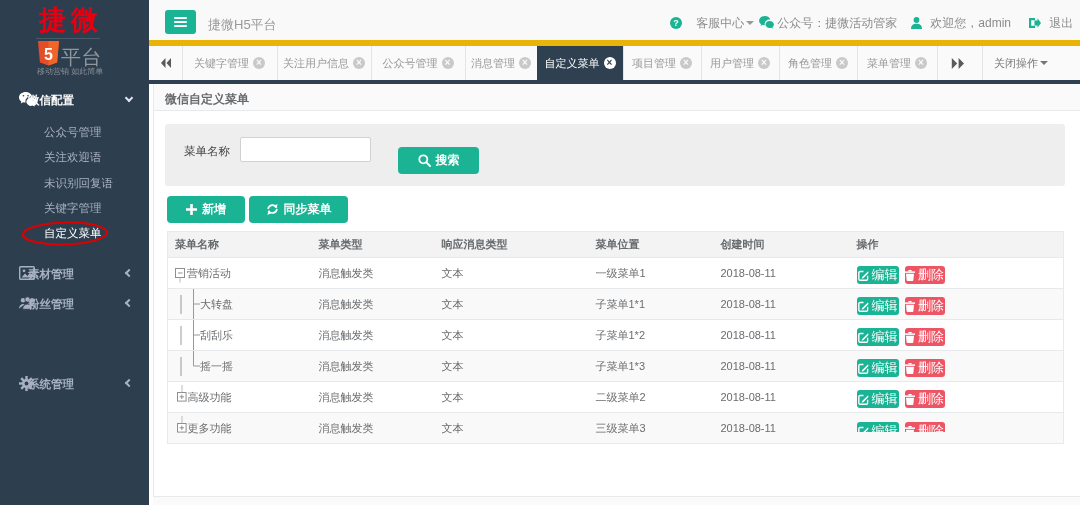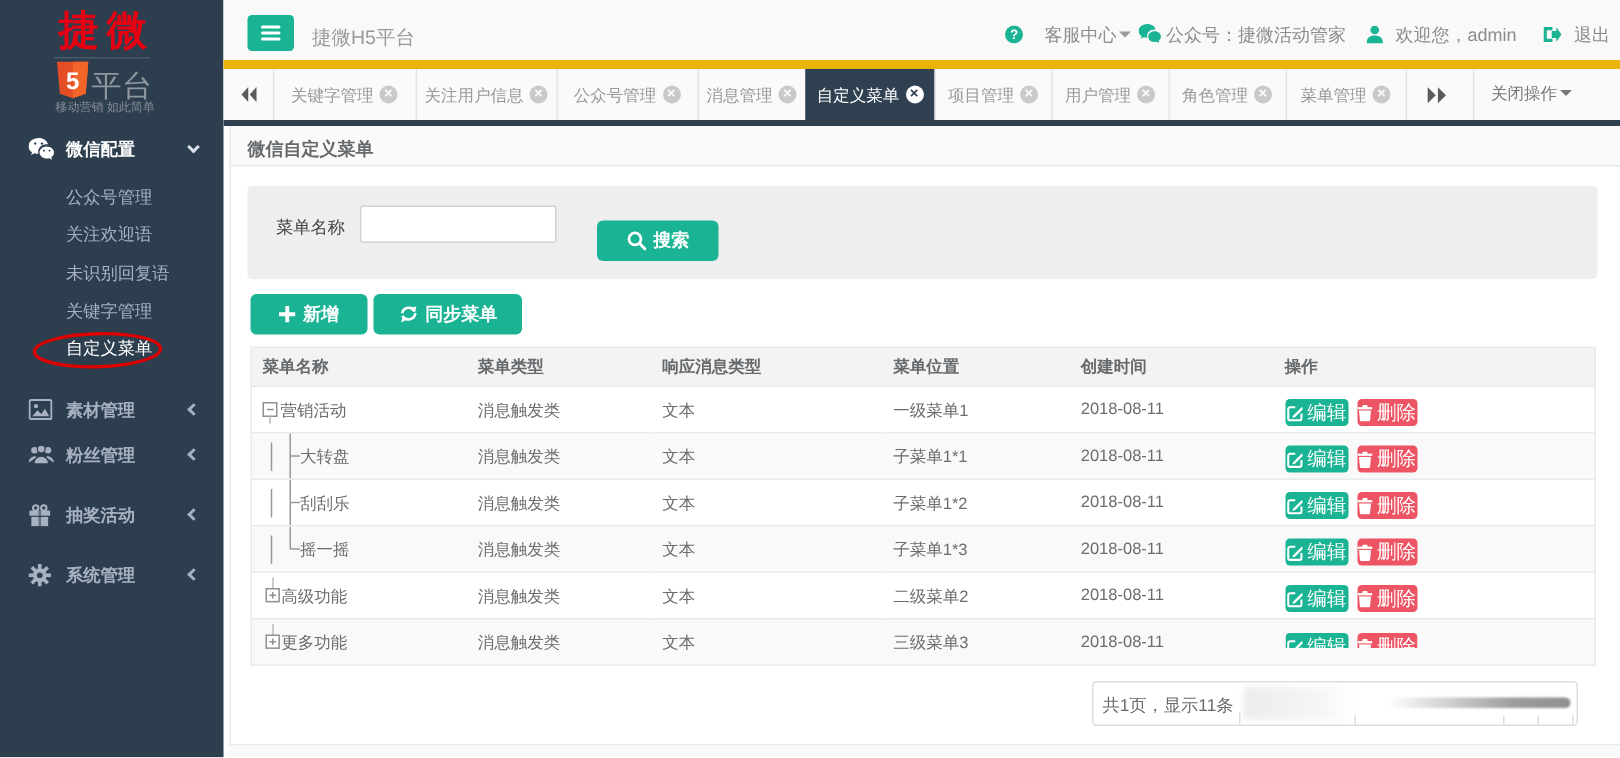--- a/index.html
+++ b/index.html
@@ -6,21 +6,21 @@
 html,body{width:1080px;height:505px;background:#fff;font-family:"Liberation Sans",sans-serif;overflow:hidden}
 #app{position:relative;width:1080px;height:505px;overflow:hidden;background:#fff}
 .abs{position:absolute}
 
 #sidebar{position:absolute;left:0;top:0;width:149px;height:505px;background:#2d3e4f}
 #logo-jw{position:absolute;left:39px;top:2px;font-size:27px;font-weight:bold;color:#e60012;letter-spacing:5px}
 #logo-div{position:absolute;left:36px;top:38px;width:64px;height:1px;background:#475a69}
 #logo-pt{position:absolute;left:61px;top:44px;font-size:20px;color:#8f969c;letter-spacing:0.5px}
 #logo-tag{position:absolute;left:37px;top:66px;font-size:8px;color:#878f96;white-space:nowrap}
 .nav-item{position:absolute;left:0;width:149px;height:24px;line-height:24px;color:#a7b1c2;font-size:11.5px;font-weight:bold}
-.nav-item .txt{position:absolute;left:44px;top:0}
+.nav-item .txt{position:absolute;left:28px;top:0}
 .nav-item .ico{position:absolute;left:19px;top:4px}
 .nav-sub{position:absolute;left:44px;width:105px;height:20px;line-height:20px;color:#a7b1c2;font-size:11.5px}
 .chev-l{position:absolute;right:17px;top:8px;width:6px;height:6px;border-left:2px solid #a7b1c2;border-bottom:2px solid #a7b1c2;transform:rotate(45deg)}
 .chev-d{position:absolute;right:17px;top:8px;width:6px;height:6px;border-left:2px solid #dfe4ed;border-bottom:2px solid #dfe4ed;transform:rotate(-45deg)}
 
 #topbar{position:absolute;left:149px;top:0;width:931px;height:46px;background:#f9f9f9;border-bottom:6px solid #eab308}
 #hamb{position:absolute;left:16px;top:10px;width:31px;height:24px;background:#1ab394;border-radius:3px}
 #hamb i{position:absolute;left:9px;width:13px;height:2px;background:#fff;border-radius:1px}
 #htitle{position:absolute;left:59px;top:16px;font-size:13px;color:#999}
 .tb-item{position:absolute;top:0;height:46px;line-height:46px;font-size:12px;color:#8c8c8c;white-space:nowrap}
@@ -107,31 +107,20 @@
     <svg class="ico" width="17" height="14" viewBox="0 0 17 14">
       <circle cx="4" cy="4.2" r="2.2" fill="#a7b1c2"></circle>
           <circle cx="13" cy="4.2" r="2.2" fill="#a7b1c2"></circle>
           <circle cx="8.5" cy="3.4" r="2.6" fill="#a7b1c2" stroke="#2d3e4f" stroke-width="0.8"></circle>
       <path d="M0 12.5c0-3 3-4.4 4-4.4.6 0 1 .2 1.6.5M17 12.5c0-3-3-4.4-4-4.4-.6 0-1 .2-1.6.5" fill="#a7b1c2"></path>
       <path d="M3.6 13.3c0-3.6 2.6-5.2 4.9-5.2s4.9 1.6 4.9 5.2z" fill="#a7b1c2" stroke="#2d3e4f" stroke-width="0.8"></path>
     </svg>
     <span class="txt">粉丝管理</span>
         <span class="chev-l"></span>
   </div>
-  <div class="nav-item" style="top:332px">
-    <svg class="ico" width="15" height="15" viewBox="0 0 15 15">
-      <circle cx="4.8" cy="2.6" r="1.8" fill="none" stroke="#a7b1c2" stroke-width="1.4"></circle>
-      <circle cx="10.2" cy="2.6" r="1.8" fill="none" stroke="#a7b1c2" stroke-width="1.4"></circle>
-      <rect x="0.6" y="4.4" width="13.8" height="3.4" fill="#a7b1c2"></rect>
-      <rect x="1.9" y="8.6" width="11.2" height="6.2" fill="#a7b1c2"></rect>
-      <rect x="6.6" y="4.4" width="1.8" height="10.4" fill="#2d3e4f" opacity="0.55"></rect>
-    </svg>
-    <span class="txt">抽奖活动</span>
-        <span class="chev-l"></span>
-  </div>
   <div class="nav-item" style="top:372px">
     <svg class="ico" width="15" height="15" viewBox="0 0 15 15">
       <g fill="#a7b1c2">
         <circle cx="7.5" cy="7.5" r="4.6"></circle>
         <rect x="6.3" y="0" width="2.4" height="15"></rect>
         <rect x="0" y="6.3" width="15" height="2.4"></rect>
         <rect x="6.3" y="0" width="2.4" height="15" transform="rotate(45 7.5 7.5)"></rect>
         <rect x="6.3" y="0" width="2.4" height="15" transform="rotate(-45 7.5 7.5)"></rect>
       </g>
       <circle cx="7.5" cy="7.5" r="1.9" fill="#2d3e4f"></circle>
@@ -388,25 +377,15 @@
                     </svg>编辑</span><span class="abtn r"><svg width="10" height="11" viewBox="0 0 10 11">
                       <rect x="3.3" y="0" width="3.4" height="1.6" rx="0.6" fill="#fff"></rect>
                       <rect x="0" y="1.4" width="10" height="1.5" fill="#fff"></rect>
                       <path d="M1 3.7h8l-.6 6.4a1 1 0 0 1-1 .9H2.6a1 1 0 0 1-1-.9z" fill="#fff"></path>
                     </svg>删除</span></span>
               </div>
             </td>
           </tr>
   </tbody>
       </table>
-  <div id="pager">
-    <span class="pt">共1页，显示11条</span>
-    <div class="smudge1"></div>
-    <div class="smudge2"></div>
-    <div class="tick" style="left:97px;height:8px"></div>
-    <div class="tick" style="left:174px;height:6px"></div>
-    <div class="tick" style="left:273px;height:6px"></div>
-    <div class="tick" style="left:296px;height:6px"></div>
-    <div class="tick" style="left:319px;height:6px"></div>
-  </div>
 </div>
 <div id="belowc"></div>
 </div>
 
 </body></html>

